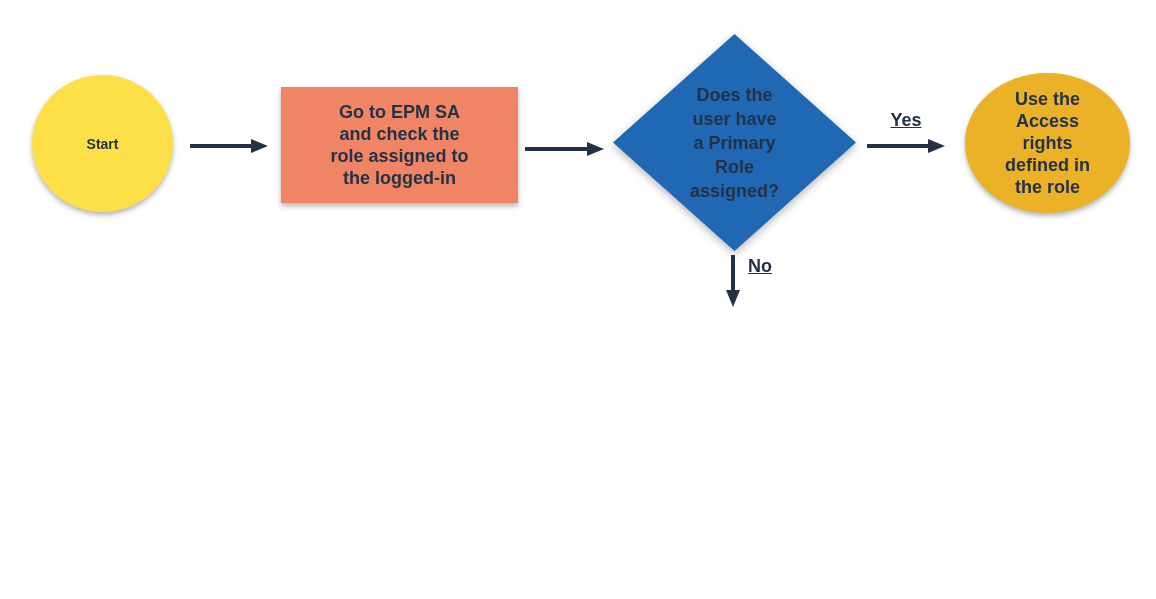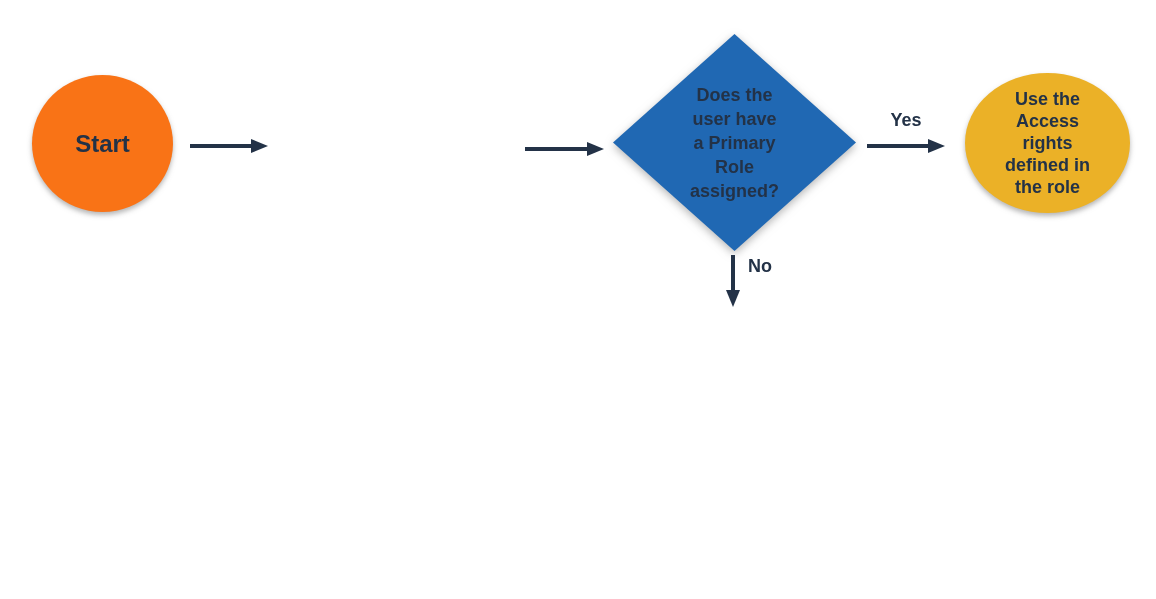--- a/index.html
+++ b/index.html
@@ -21,22 +21,22 @@
     align-items: center;
     justify-content: center;
     text-align: center;
     white-space: pre-line;
   }
 
   .shadowed { box-shadow: 0 3px 5px rgba(110,110,110,0.5); }
 
   #start-node {
     left: 32px; top: 75px; width: 141px; height: 137px;
-    background: #f97316; border-radius: 50%;
-    font-size: 24px; line-height: 22px;
+    background: #fde047; border-radius: 50%;
+    font-size: 14px; line-height: 22px;
   }
 
   #process-node {
     left: 281px; top: 87px; width: 237px; height: 116px;
     background: #F08565;
     font-size: 18px; line-height: 22px;
   }
 
   #decision-wrap {
     position: absolute; left: 613px; top: 34px; width: 243px; height: 217px;
@@ -58,20 +58,21 @@
   #no-outcome-node {
     left: 601px; top: 322px; width: 264px; height: 245px;
     background: #EBB127; border-radius: 50%;
     font-size: 18px; line-height: 23px;
   }
 
   .edge-label {
     position: absolute;
     font-size: 18px;
     color: #233247;
+    text-decoration: underline;
   }
   #yes-edge-label { left: 867px; top: 110px; width: 78px; text-align: center; }
   #no-edge-label  { left: 748px; top: 256px; }
 
   .arrow-h {
     position: absolute; height: 16px;
     display: flex; align-items: center;
   }
   .arrow-h .shaft { flex: 1; height: 4px; background: #233247; }
   .arrow-h .head {
@@ -105,20 +106,26 @@
 
   <div class="node shadowed" id="start-node">
     <span>Start</span>
   </div>
 
   <div class="arrow-h" id="arrow-start-to-process">
     <div class="shaft"></div>
     <div class="head"></div>
   </div>
 
+  <div class="node shadowed" id="process-node">
+    <span>Go to EPM SA
+and check the
+role assigned to
+the logged-in</span>
+  </div>
 
   <div class="arrow-h" id="arrow-process-to-decision">
     <div class="shaft"></div>
     <div class="head"></div>
   </div>
 
   <div id="decision-wrap">
     <svg width="243" height="217" viewBox="0 0 243 217">
       <polygon points="121.5,0 243,108.5 121.5,217 0,108.5" fill="#2068B3"></polygon>
     </svg>

